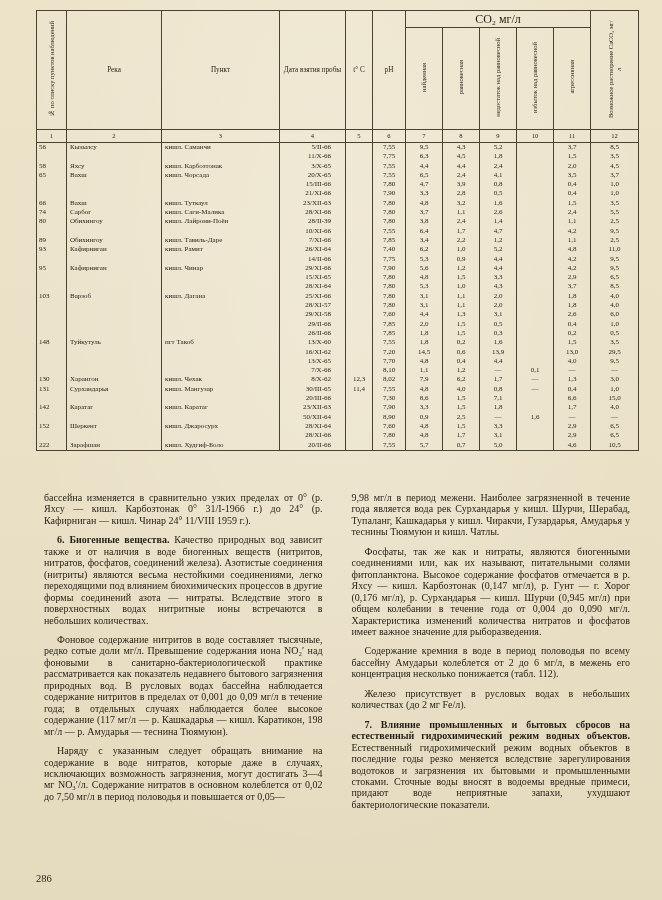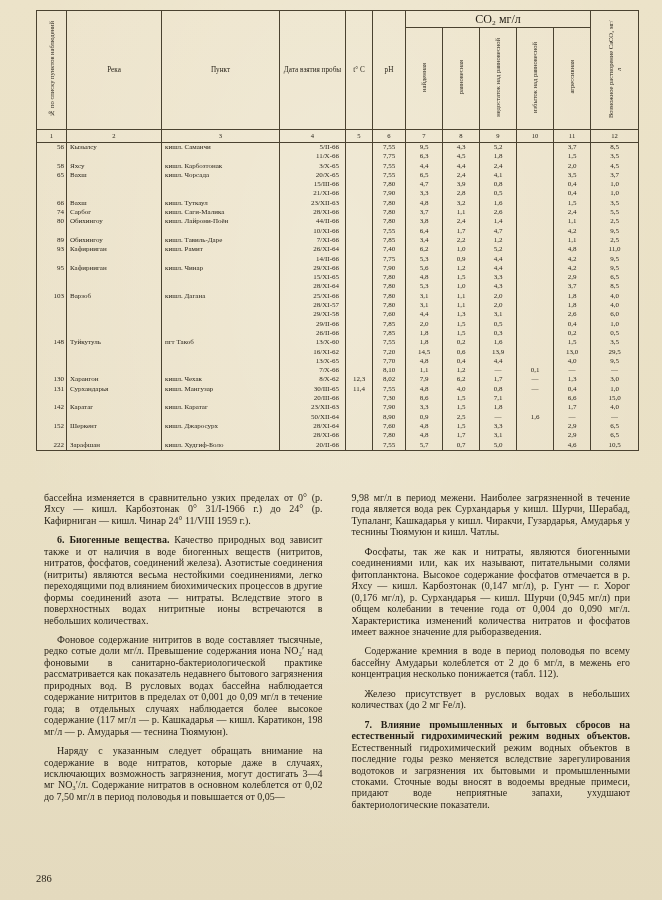--- a/index.html
+++ b/index.html
@@ -34,23 +34,23 @@
     display:inline-block;writing-mode:vertical-rl;transform:rotate(180deg);
     font-size:6.5px;line-height:8px;max-height:100px;white-space:normal;
   }
   .numsrow td{font-size:6.6px;height:13px;text-align:center;padding:0;line-height:12px}
   tbody td{
     border-left:1px solid #4a4230;border-right:1px solid #4a4230;
     font-size:7px;line-height:9.3px;padding:0 2px;
     white-space:nowrap;overflow:hidden;
   }
   tbody tr{height:9.3px}
-  tbody td.c1{text-align:right}
+  tbody td.c1{text-align:left}
   tbody td.c2,tbody td.c3{text-align:left;padding-left:3px}
-  tbody td.c4{text-align:right;padding-right:6px}
+  tbody td.c4{text-align:right;padding-right:14px}
   tbody td.c5,tbody td.c6,tbody td.c7,tbody td.c8,tbody td.c9,
   tbody td.c10,tbody td.c11,tbody td.c12{text-align:center}
   
   .bodytext{position:absolute;top:484px;left:36px;right:24px;display:flex;gap:13px}
   .col{flex:1;font-size:10px;line-height:11.45px;text-align:justify}
   .col p{margin:8px;text-indent:13px}
   .col p.noindent{text-indent:0}
   .col b{font-weight:bold}
   .pagenum{position:absolute;left:36px;bottom:16px;font-size:10.5px}
 </style>
@@ -218,21 +218,21 @@
             <td class="c8">1,1</td>
             <td class="c9">2,6</td>
             <td class="c10"></td>
             <td class="c11">2,4</td>
             <td class="c12">5,5</td>
           </tr>
           <tr>
             <td class="c1">80</td>
             <td class="c2">Обихингоу</td>
             <td class="c3">кишл. Лайрони-Поён</td>
-            <td class="c4">44/II-66</td>
+            <td class="c4">28/II-39</td>
             <td class="c5"></td>
             <td class="c6">7,80</td>
             <td class="c7">3,8</td>
             <td class="c8">2,4</td>
             <td class="c9">1,4</td>
             <td class="c10"></td>
             <td class="c11">1,1</td>
             <td class="c12">2,5</td>
           </tr>
           <tr>

